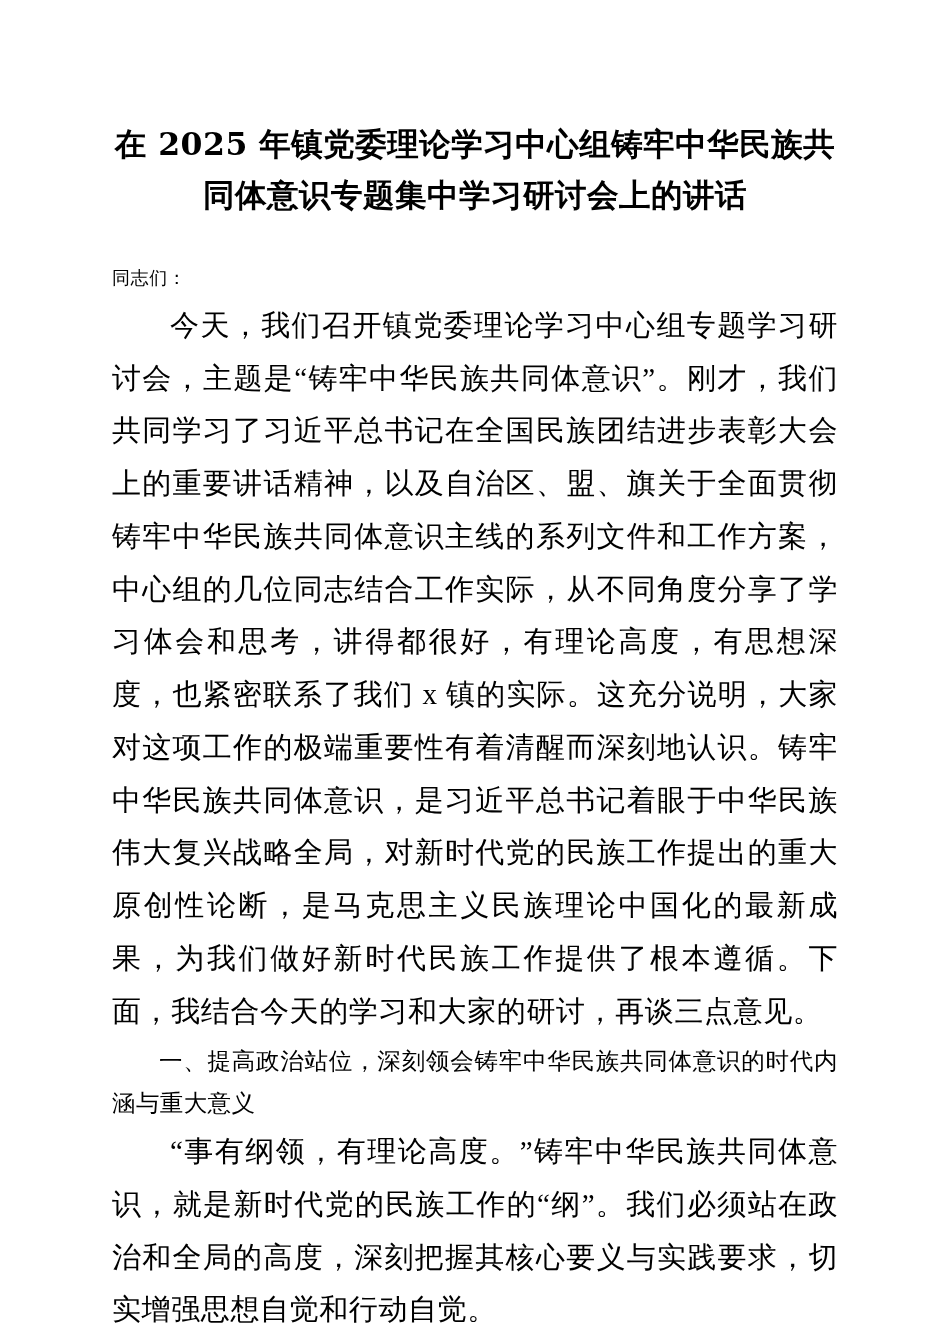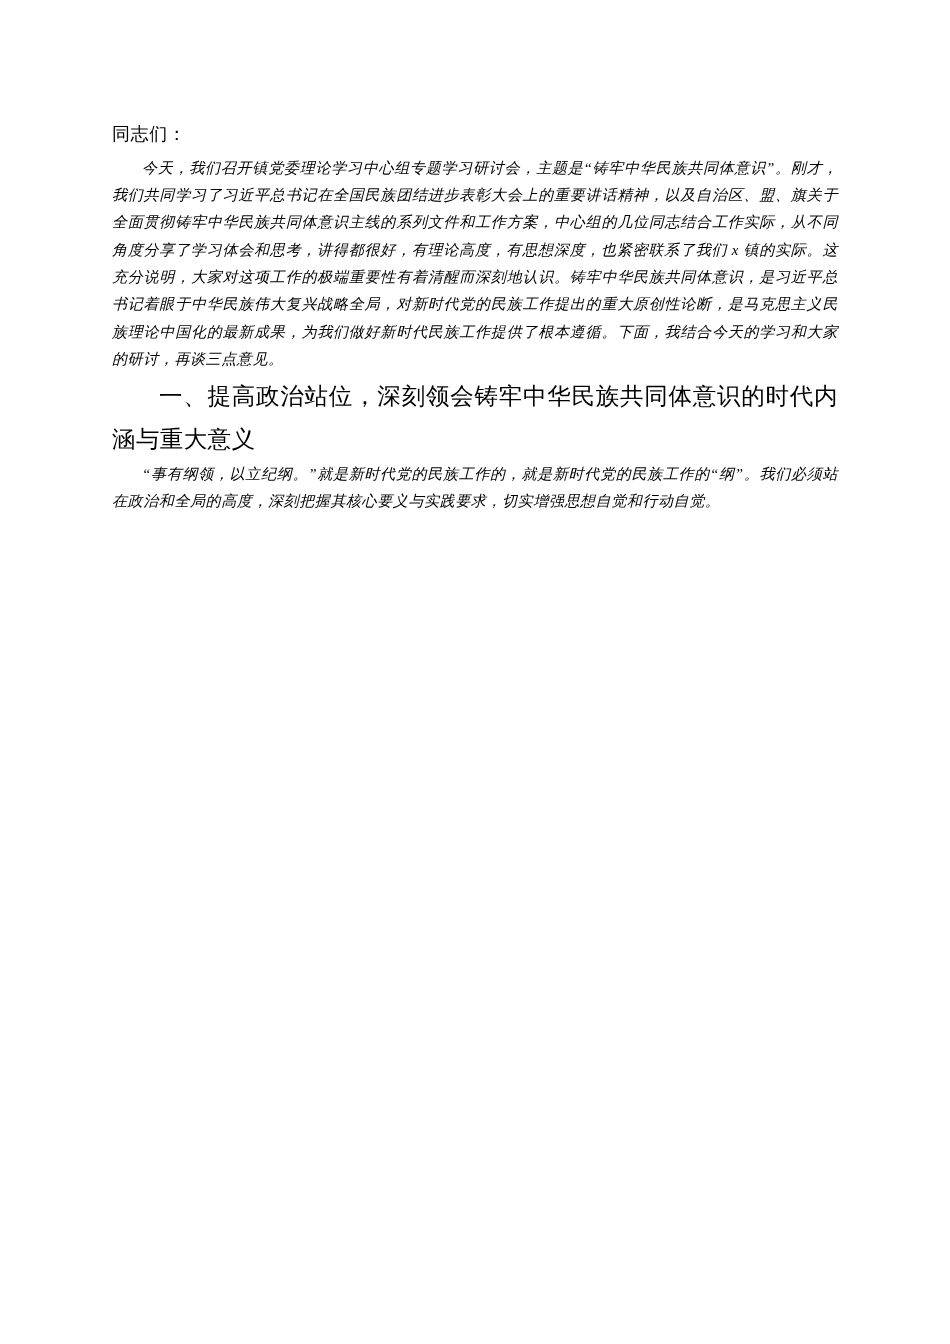--- a/index.html
+++ b/index.html
@@ -31,50 +31,50 @@
     margin: 0 0 42px 0;
     color: #000;
   }
   .salutation {
     font-size: 18px;
     line-height: 1.82;
     margin: 0 0 4px 0;
     letter-spacing: 0.6px;
   }
   p.body-par {
-    font-size: 15px;
+    font-size: 29px;
     line-height: 1.82;
     margin: 0;
     text-align: justify;
     text-justify: inter-ideograph;
     text-indent: 2em;
     letter-spacing: 0.6px;
-    font-style: italic;
   }
   h2.section-head {
     font-family: "DejaVu Serif", "Liberation Serif", serif;
     font-weight: normal;
     font-size: 23.5px;
     line-height: 1.82;
     margin: 0;
     text-align: justify;
     text-indent: 2em;
     letter-spacing: 0.4px;
   }
   .spacer-sm { height: 2px; }
 </style>
 </head>
 <body>
 
 <div class="page">
 
+  <h1 class="doc-title">在 2025 年镇党委理论学习中心组铸牢中华民族共同体意识专题集中学习研讨会上的讲话</h1>
 
   <div class="salutation">同志们：</div>
 
   <p class="body-par">今天，我们召开镇党委理论学习中心组专题学习研讨会，主题是“铸牢中华民族共同体意识”。刚才，我们共同学习了习近平总书记在全国民族团结进步表彰大会上的重要讲话精神，以及自治区、盟、旗关于全面贯彻铸牢中华民族共同体意识主线的系列文件和工作方案，中心组的几位同志结合工作实际，从不同角度分享了学习体会和思考，讲得都很好，有理论高度，有思想深度，也紧密联系了我们 x 镇的实际。这充分说明，大家对这项工作的极端重要性有着清醒而深刻地认识。铸牢中华民族共同体意识，是习近平总书记着眼于中华民族伟大复兴战略全局，对新时代党的民族工作提出的重大原创性论断，是马克思主义民族理论中国化的最新成果，为我们做好新时代民族工作提供了根本遵循。下面，我结合今天的学习和大家的研讨，再谈三点意见。</p>
 
   <div class="spacer-sm"></div>
 
   <h2 class="section-head">一、提高政治站位，深刻领会铸牢中华民族共同体意识的时代内涵与重大意义</h2>
 
-  <p class="body-par">“事有纲领，以立纪纲。”就是新时代党的民族工作的，就是新时代党的民族工作的“纲”。我们必须站在政治和全局的高度，深刻把握其核心要义与实践要求，切实增强思想自觉和行动自觉。</p>
+  <p class="body-par">“事有纲领，有理论高度。”铸牢中华民族共同体意识，就是新时代党的民族工作的“纲”。我们必须站在政治和全局的高度，深刻把握其核心要义与实践要求，切实增强思想自觉和行动自觉。</p>
 
 </div>
 
 </body></html>

